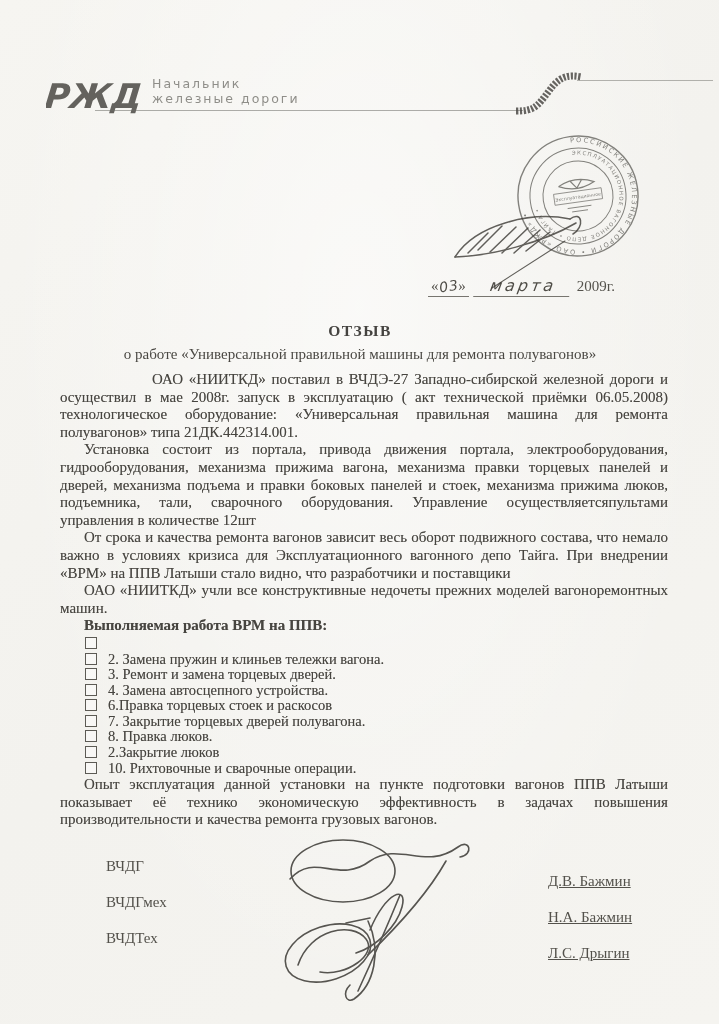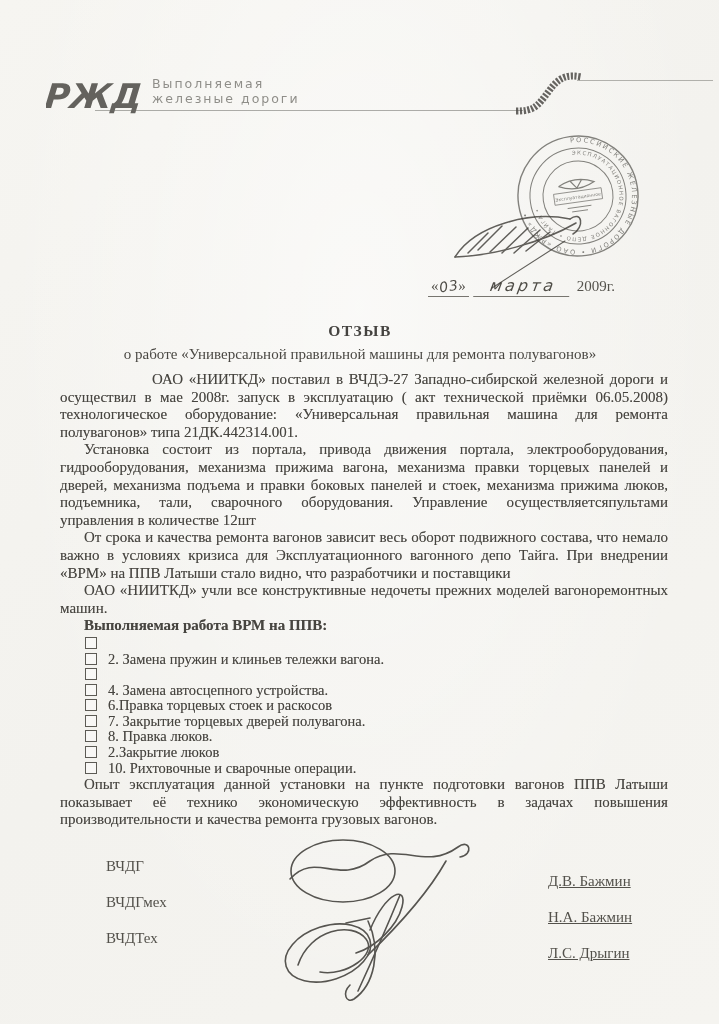--- a/index.html
+++ b/index.html
@@ -81,21 +81,21 @@
 </style>
 </head>
 <body>
 
 <div class="page">
 
   <svg class="logo-mark" viewBox="0 0 100 50" aria-hidden="true">
     <text x="2" y="38" font-family="DejaVu Serif, serif" font-style="italic" font-weight="bold" font-size="34" fill="#55534e" opacity="0.9" transform="skewX(-6)">РЖД</text>
   </svg>
   <div class="brand-name">
-    <div class="l1">Выполняемая</div>
+    <div class="l1">Начальник</div>
     <div class="l2">железные дороги</div>
   </div>
   <div class="rule-left"></div>
   <div class="rule-right"></div>
   <svg class="swoosh" viewBox="0 0 72 48" aria-hidden="true">
     <path d="M2,43 C20,43 23,39 35,23 C45,9 53,6 68,9" fill="none" stroke="#4c4a46" stroke-width="7" stroke-dasharray="2.2 1.6" opacity="0.85"></path>
   </svg>
 
 
   <svg class="stamp" viewBox="0 0 136 136" aria-hidden="true">
@@ -143,21 +143,21 @@
   <div class="doc-body">
     <p class="indent-lg">ОАО «НИИТКД» поставил в ВЧДЭ-27 Западно-сибирской железной дороги и осуществил в мае 2008г. запуск в эксплуатацию ( акт технической приёмки 06.05.2008) технологическое оборудование: «Универсальная правильная машина для ремонта полувагонов» типа 21ДК.442314.001.</p>
     <p class="indent">Установка состоит из портала, привода движения портала, электрооборудования, гидрооборудования, механизма прижима вагона, механизма правки торцевых панелей и дверей, механизма подъема и правки боковых панелей и стоек, механизма прижима люков, подъемника, тали, сварочного оборудования. Управление осуществляетсяпультами управления в количестве 12шт</p>
     <p class="indent">От срока и качества ремонта вагонов зависит весь оборот подвижного состава, что немало важно в условиях кризиса для Эксплуатационного вагонного депо Тайга.  При внедрении «ВРМ» на ППВ Латыши стало видно, что разработчики и поставщики</p>
     <p class="indent">ОАО «НИИТКД»  учли все конструктивные недочеты прежних моделей вагоноремонтных машин.</p>
 
     <p class="list-head">Выполняемая работа ВРМ на ППВ:</p>
     <ul class="checklist">
       <li><span class="cb"></span></li>
       <li><span class="cb"></span><span>2. Замена пружин и клиньев тележки вагона.</span></li>
-      <li><span class="cb"></span></li>
+      <li><span class="cb"></span><span>3. Ремонт и замена торцевых дверей.</span></li>
       <li><span class="cb"></span><span>4. Замена автосцепного устройства.</span></li>
       <li><span class="cb"></span><span>6.Правка торцевых стоек и раскосов</span></li>
       <li><span class="cb"></span><span>7. Закрытие торцевых дверей полувагона.</span></li>
       <li><span class="cb"></span><span>8. Правка люков.</span></li>
       <li><span class="cb"></span><span>2.Закрытие люков</span></li>
       <li><span class="cb"></span><span>10. Рихтовочные и сварочные операции.</span></li>
     </ul>
 
     <p class="indent closing">Опыт эксплуатация данной установки на пункте подготовки вагонов ППВ Латыши показывает её технико экономическую эффективность в задачах повышения производительности и качества ремонта грузовых вагонов.</p>
   </div>

